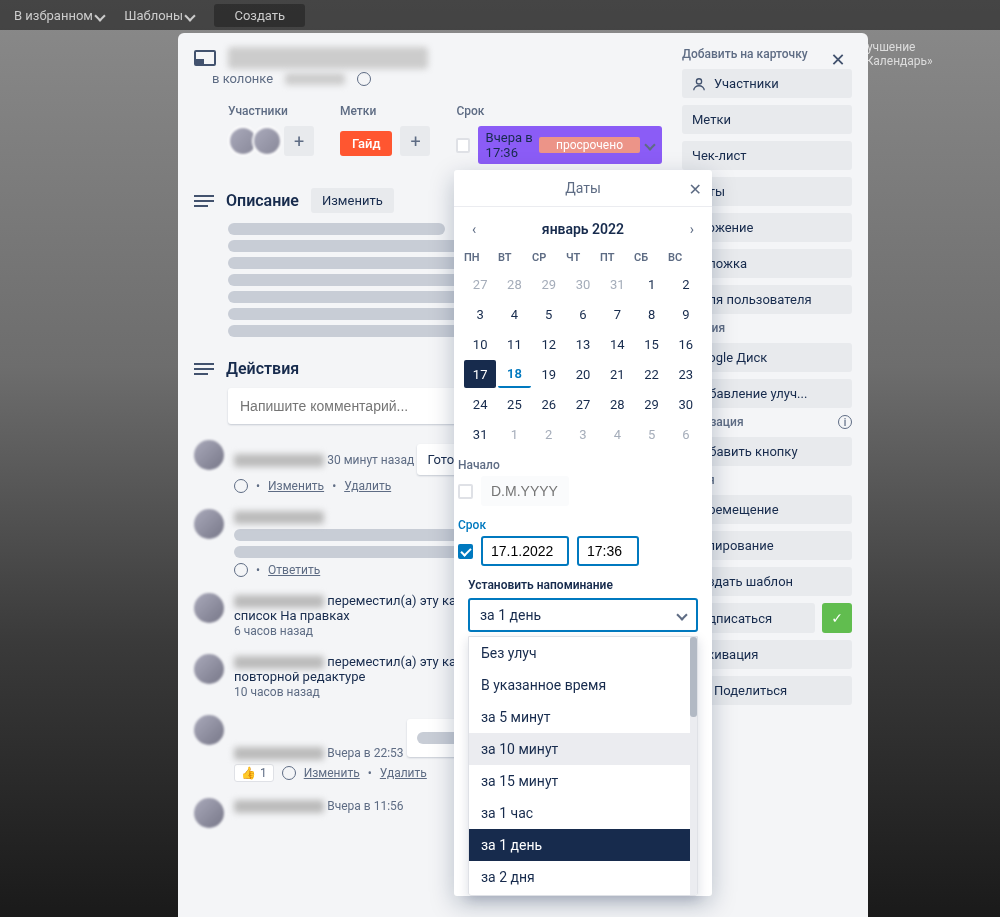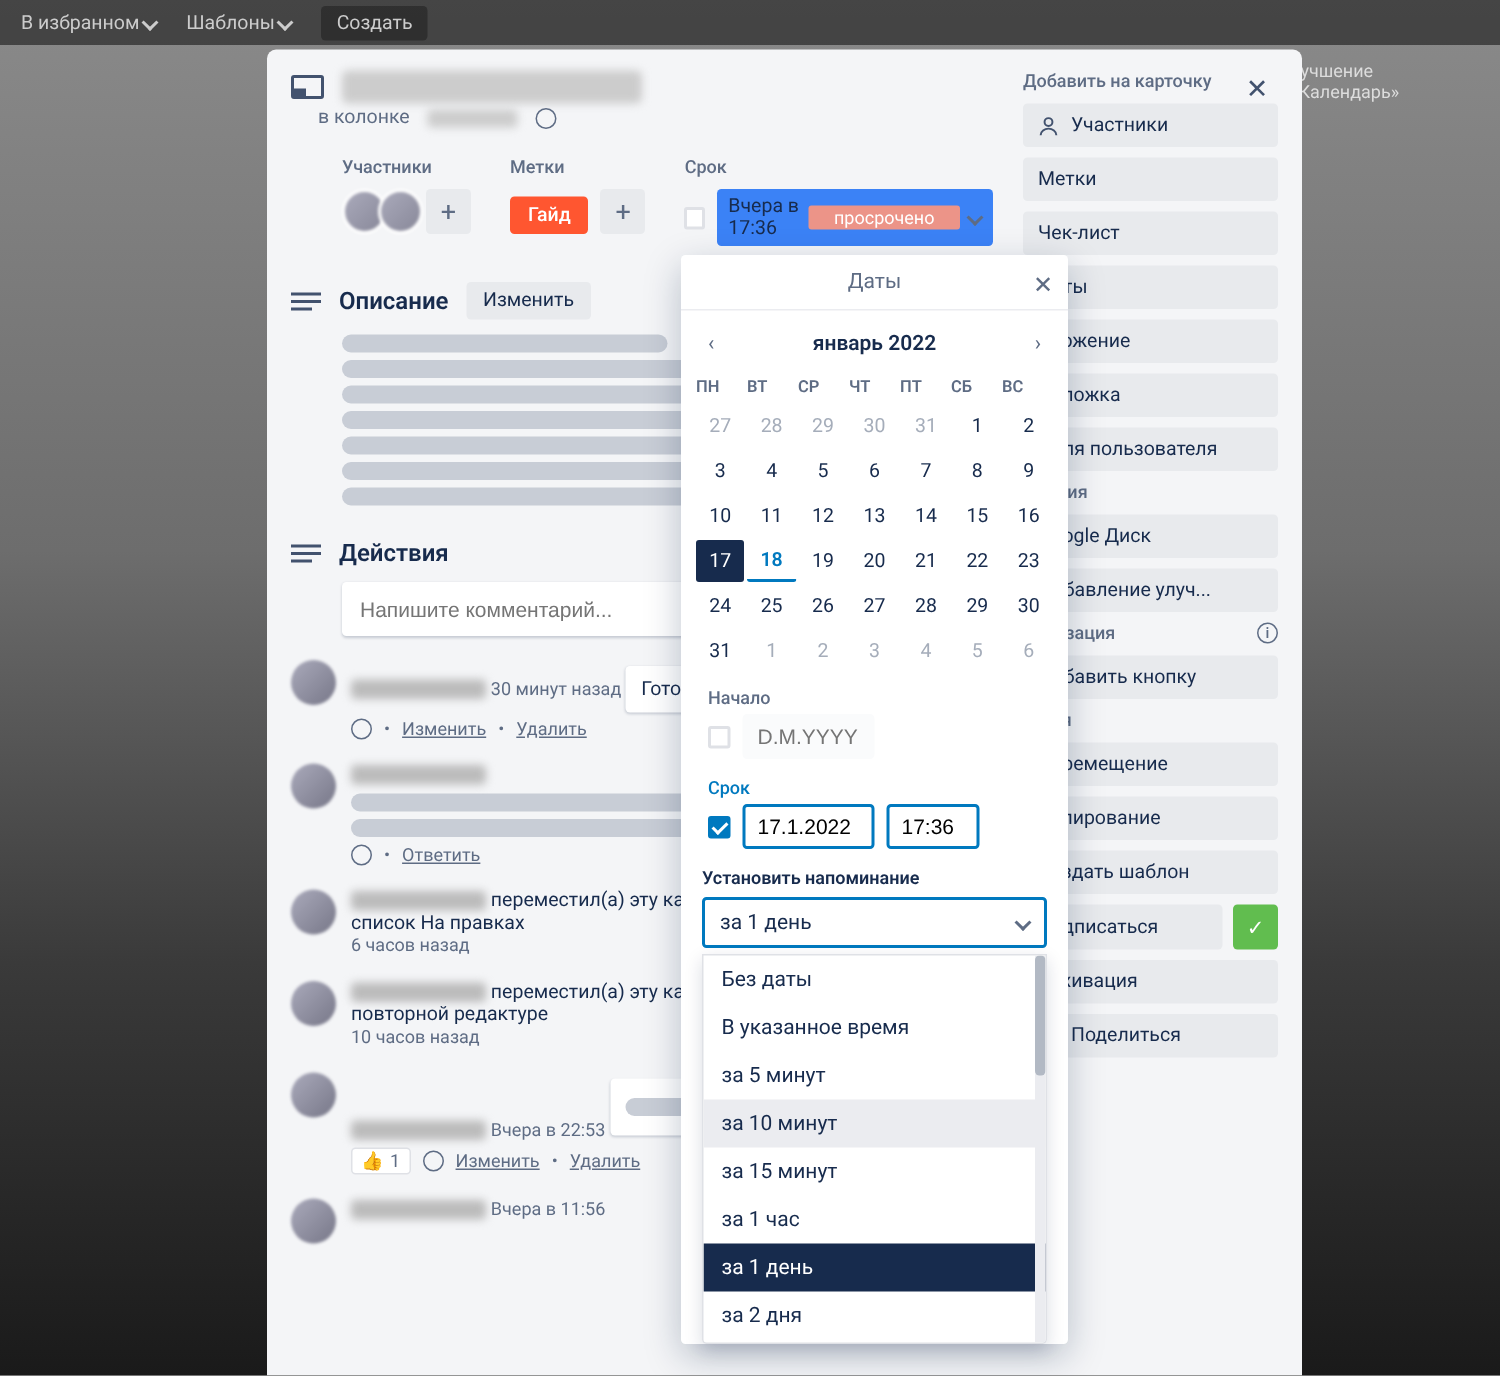--- a/index.html
+++ b/index.html
@@ -1,41 +1,41 @@
 <!DOCTYPE html>
 <html><head>
 <meta charset="utf-8">
 <style>
 * { box-sizing: border-box; margin: 0; padding: 0; }
 body { font-family: -apple-system, "Segoe UI", Roboto, sans-serif; font-size: 14px; color: #172b4d; background: #333; width: 1000px; height: 917px; overflow: hidden; position: relative; }
 .bg { position: absolute; inset: 0; background: linear-gradient(180deg, #8a8a8a 0%, #6d6d6d 40%, #3a3a3a 70%, #1a1a1a 100%); }
 .topbar { position: absolute; top: 0; left: 0; right: 0; height: 30px; background: rgba(0,0,0,.5); display: flex; align-items: center; padding: 0 14px; gap: 20px; color: #ccc; font-size: 13px; }
 .topbar span { cursor: pointer; }
-.top-create { background: rgba(0,0,0,.3); padding: 4px 10px; border-radius: 3px; }
+.top-create { background: rgba(0,0,0,.3); padding: 4px 20px; border-radius: 3px; }
 .modal { position: absolute; left: 178px; top: 33px; width: 690px; bottom: 0; background: #f4f5f7; border-radius: 6px 6px 0 0; padding: 14px 16px 0 16px; overflow: hidden; }
 .close-x { position: absolute; top: 12px; right: 16px; width: 28px; height: 28px; display: flex; align-items: center; justify-content: center; cursor: pointer; color: #42526e; font-size: 18px; }
 .main-row { display: flex; gap: 20px; }
 .left-col { flex: 1; min-width: 0; }
 .right-col { width: 170px; }
 .title-row { display: flex; align-items: center; gap: 12px; margin-bottom: 2px; }
 .ico-box { width: 22px; height: 16px; border: 2px solid #42526e; border-radius: 2px; position: relative; }
 .ico-box::after { content: ""; position: absolute; left: 0; bottom: 0; width: 8px; height: 5px; background: #42526e; }
 .blur-line { background: #c8cdd6; height: 12px; border-radius: 6px; margin: 5px 0; }
 .title-blur { width: 200px; height: 22px; background: #ccc; filter: blur(3px); border-radius: 4px; }
 .sub-col { margin-left: 18px; font-size: 13px; color: #5e6c84; margin-bottom: 18px; display: flex; align-items: center; gap: 12px; }
 .eye-ico { width: 14px; height: 14px; border: 1.5px solid #5e6c84; border-radius: 50%; position: relative; display: inline-block; }
 .meta-row { display: flex; gap: 26px; margin-left: 34px; margin-bottom: 24px; }
 .meta-block h5 { font-size: 12px; font-weight: 500; color: #5e6c84; margin-bottom: 8px; }
 .avatars { display: flex; align-items: center; }
 .avatar { width: 30px; height: 30px; border-radius: 50%; background: linear-gradient(135deg,#aab,#889); border: 2px solid #fff; margin-right: -6px; filter: blur(1px); }
 .add-btn { width: 30px; height: 30px; border-radius: 3px; background: #e8eaed; display: flex; align-items: center; justify-content: center; font-size: 18px; color: #5e6c84; cursor: pointer; margin-left: 8px; }
 .tag-guide { display: inline-block; background: #ff5630; color: #fff; padding: 5px 12px; border-radius: 3px; font-size: 13px; font-weight: 500; }
 .due-wrap { display: flex; align-items: center; gap: 8px; }
 .checkbox { width: 15px; height: 15px; border: 2px solid #dfe1e6; border-radius: 2px; background: #fff; }
-.due-pill { background: #3b82f6; border-radius: 3px; padding: 4px 8px; display: flex; align-items: center; gap: 6px; font-size: 13px; justify-content: flex-end; }
+.due-pill { background: #8b5cf6; border-radius: 3px; padding: 4px 8px; display: flex; align-items: center; gap: 6px; font-size: 13px; justify-content: flex-end; }
 .overdue { background: #ec9488; color: #fff; padding: 1px 17px; border-radius: 2px; font-size: 12px; }
 .chev { border: solid #5e6c84; border-width: 0 2px 2px 0; padding: 3px; transform: rotate(45deg); display: inline-block; }
 .sec-head { display: flex; align-items: center; gap: 12px; margin-bottom: 10px; }
 .ico-lines { width: 20px; display: flex; flex-direction: column; gap: 3px; }
 .ico-lines span { height: 2px; background: #42526e; display: block; }
 .ico-lines span:nth-child(3){ width: 70%; }
 .sec-title { font-size: 16px; font-weight: 600; }
 .edit-btn { background: #e8eaed; padding: 5px 11px; border-radius: 3px; font-size: 13px; color: #172b4d; cursor: pointer; }
 .desc-body { margin-left: 34px; margin-bottom: 22px; }
 .side-h { font-size: 12px; color: #5e6c84; font-weight: 500; margin-bottom: 8px; }
@@ -62,21 +62,21 @@
 .month-row { display: flex; align-items: center; justify-content: space-between; padding: 10px 14px; }
 .month-nav { color: #5e6c84; cursor: pointer; padding: 4px; }
 .month-lbl { font-weight: 600; }
 .cal { padding: 0 10px 10px; }
 .cal-hdr { display: grid; grid-template-columns: repeat(7,1fr); text-align: left; font-size: 11px; color: #5e6c84; font-weight: 600; margin-bottom: 6px; }
 .cal-body { display: grid; grid-template-columns: repeat(7,1fr); gap: 2px; }
 .cell { height: 28px; display: flex; align-items: center; justify-content: center; font-size: 13px; color: #172b4d; cursor: pointer; border-radius: 2px; }
 .cell.out { color: #a5adba; }
 .cell.sel { background: #172b4d; color: #fff; }
 .cell.today { color: #0079bf; font-weight: 600; border-bottom: 2px solid #0079bf; }
-.field-group { padding: 0 18px 12px; }
+.field-group { padding: 0 4px 12px; }
 .fg-label { font-size: 12px; color: #5e6c84; font-weight: 500; margin-bottom: 4px; }
 .fg-label.active { color: #0079bf; }
 .fg-row { display: flex; gap: 8px; align-items: center; }
 .fg-check { width: 15px; height: 15px; border: 2px solid #dfe1e6; border-radius: 2px; background: #fff; flex-shrink: 0; }
 .fg-check.on { background: #0079bf; border-color: #0079bf; position: relative; }
 .fg-check.on::after { content: ""; position: absolute; left: 3px; top: 0; width: 4px; height: 8px; border: solid #fff; border-width: 0 2px 2px 0; transform: rotate(45deg); }
 .fg-input { border: 2px solid #0079bf; border-radius: 3px; padding: 5px 8px; font-size: 14px; width: 88px; }
 .fg-input.dis { border-color: #fafbfc; background: #fafbfc; color: #a5adba; }
 .reminder-label { padding: 0 14px; font-size: 12px; font-weight: 600; margin-bottom: 6px; }
 .select-box { margin: 0 14px; border: 2px solid #0079bf; border-radius: 3px; padding: 7px 10px; display: flex; justify-content: space-between; align-items: center; cursor: pointer; }
@@ -395,21 +395,21 @@
       <input class="fg-input" style="width: 62px;" value="17:36">
     </div>
   </div>
   <div class="reminder-label">Установить напоминание</div>
   <div class="select-box">
     <span>за 1 день</span>
     <span class="chev"></span>
   </div>
   <div class="dropdown" style="height: 306px;">
     <div id="dd-list">
-        <div class="dd-item">Без даты</div>
+        <div class="dd-item">Без улуч</div>
         <div class="dd-item">В указанное время</div>
         <div class="dd-item">за 5 минут</div>
         <div class="dd-item hl">за 10 минут</div>
         <div class="dd-item">за 15 минут</div>
         <div class="dd-item">за 1 час</div>
         <div class="dd-item sel">за 1 день</div>
         <div class="dd-item">за 2 дня</div>
       </div>
     <div class="dd-scroll">
         <div class="dd-thumb"></div>

